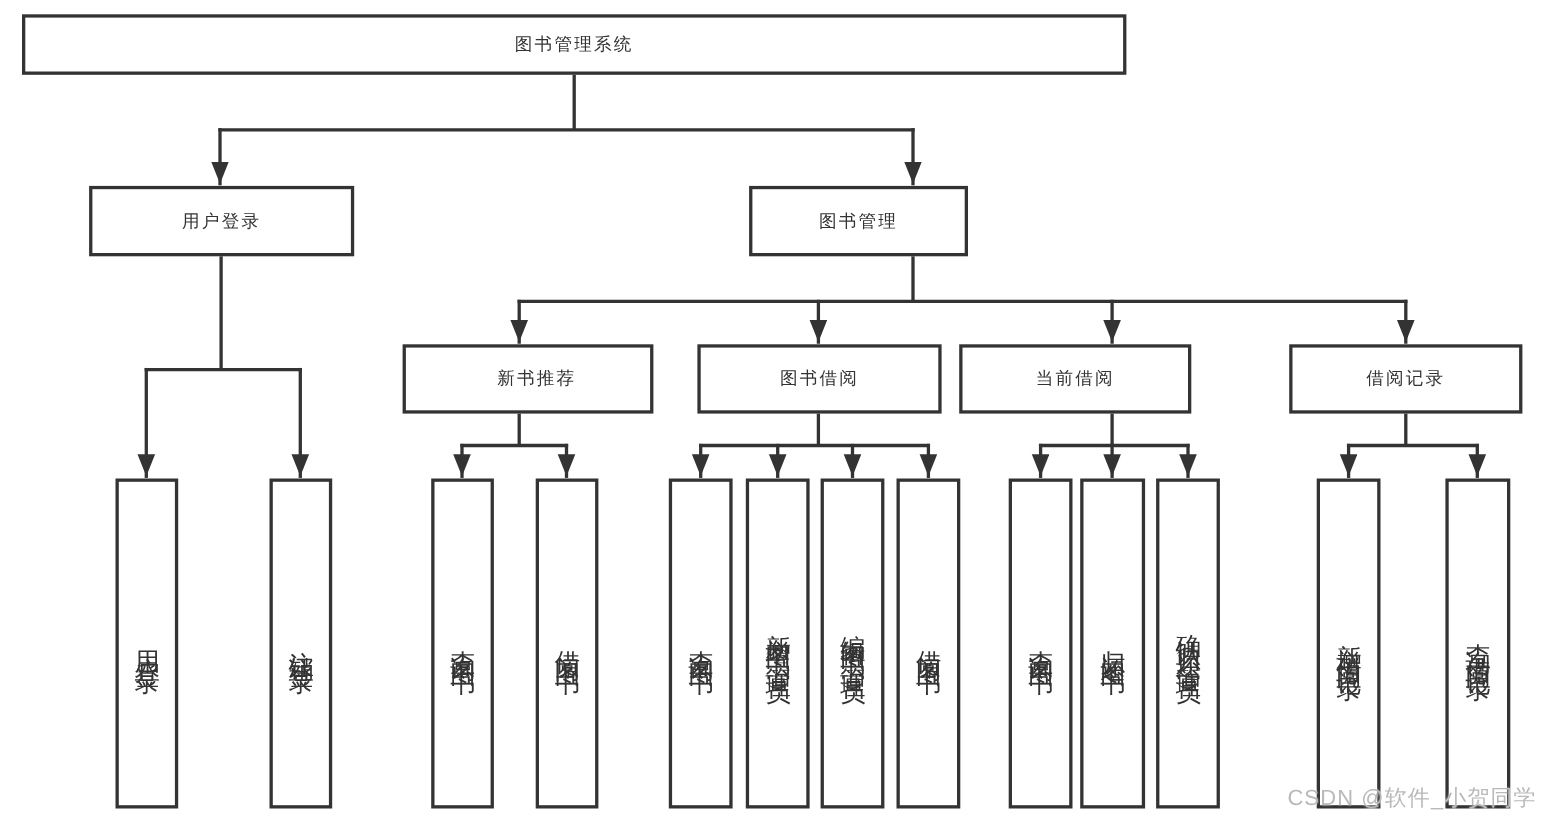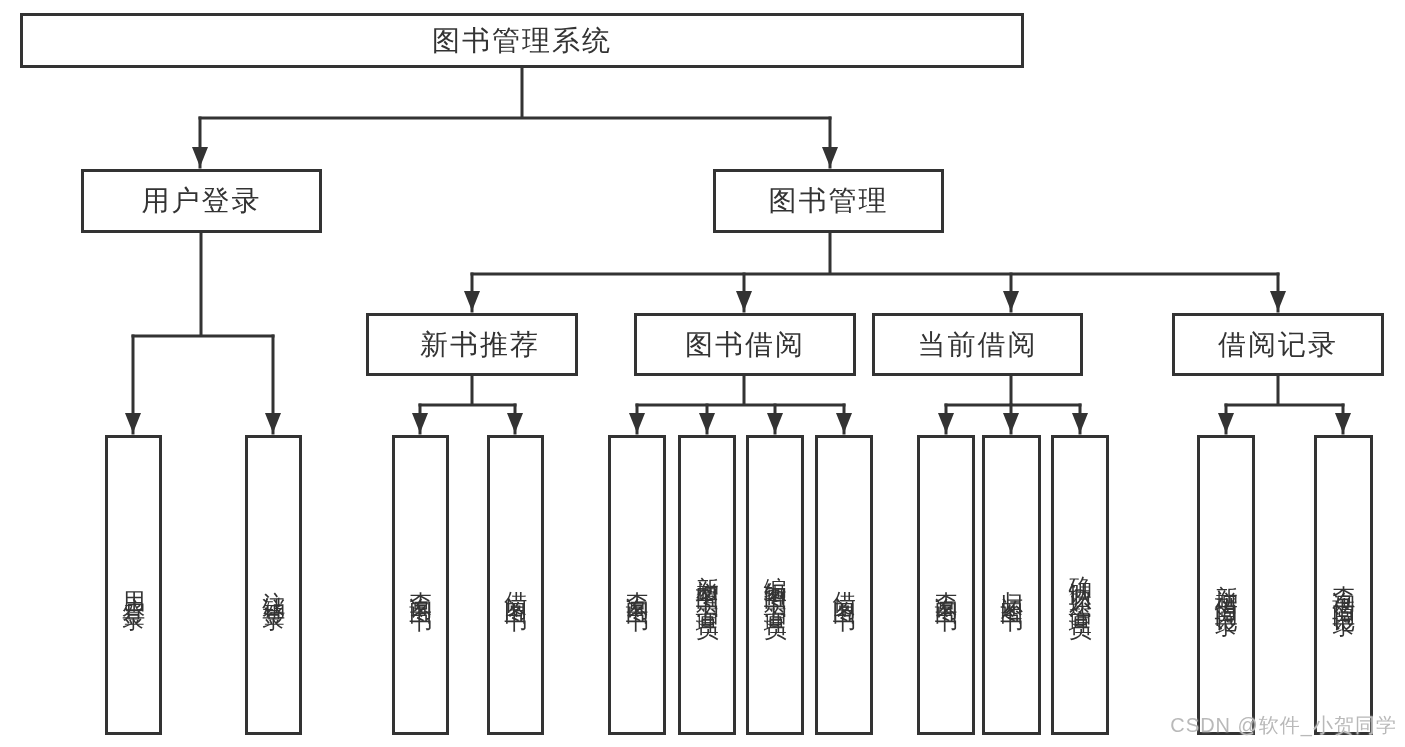--- a/index.html
+++ b/index.html
@@ -26,21 +26,21 @@
     position: absolute;
     box-sizing: border-box;
     border: 3px solid #333333;
     background: #ffffff;
     display: flex;
     align-items: center;
     justify-content: center;
     color: #333333;
   }
   .h-label {
-    font-size: 28px;
+    font-size: 16px;
     letter-spacing: 2px;
     white-space: nowrap;
   }
   .leaf .v-label {
     writing-mode: vertical-rl;
     text-orientation: mixed;
     font-size: 23px;
     letter-spacing: 6px;
     line-height: 1.2;
     white-space: nowrap;
@@ -104,25 +104,25 @@
     </g>
   </svg>
 
   <div class="node" style="left:20px; top:13px; width:1004px; height:55px;">
     <span class="h-label">图书管理系统</span>
   </div>
 
   <div class="node" style="left:81px; top:169px; width:241px; height:64px;">
     <span class="h-label">用户登录</span>
   </div>
-  <div class="node" style="left:713px; top:169px; width:231px; height:64px;">
+  <div class="node" style="left:681px; top:169px; width:199px; height:64px;">
     <span class="h-label">图书管理</span>
   </div>
 
-  <div class="node" style="left:366px; top:313px; width:212px; height:63px;padding-left:16px;">
+  <div class="node" style="left:366px; top:313px; width:228px; height:63px;padding-left:16px;">
     <span class="h-label">新书推荐</span>
   </div>
   <div class="node" style="left:634px; top:313px; width:222px; height:63px;">
     <span class="h-label">图书借阅</span>
   </div>
   <div class="node" style="left:872px; top:313px; width:211px; height:63px;">
     <span class="h-label">当前借阅</span>
   </div>
   <div class="node" style="left:1172px; top:313px; width:212px; height:63px;justify-content:center;">
     <span class="h-label">借阅记录</span>

